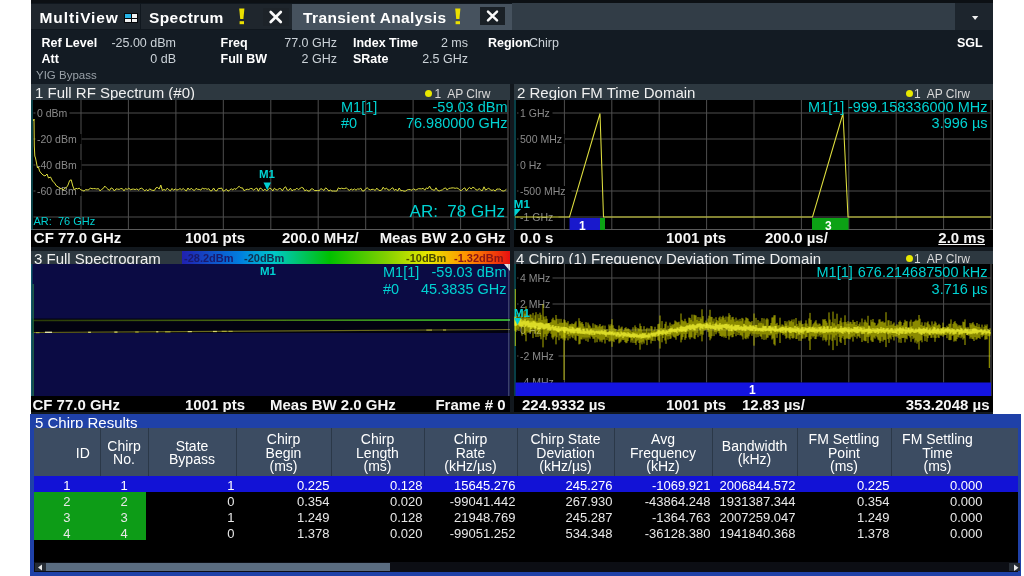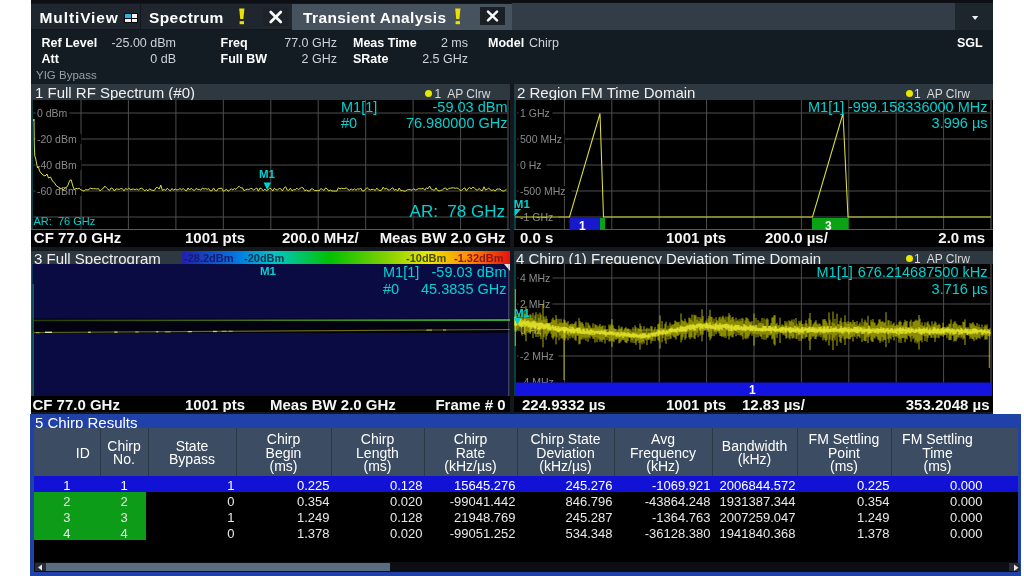--- a/index.html
+++ b/index.html
@@ -47,23 +47,23 @@
 <div class="a" style="left:970px;top:14px;width:12px;height:8px;">
     <svg width="12" height="8">
       <path d="M2 2 L8.3 2 L5.1 5.9 Z" fill="#f0f0f0"></path>
     </svg>
   </div>
 <div class="a" style="left:31px;top:30px;width:962px;height:54px;background:#131b23;"></div>
 <div class="a " style="left:41.6px;top:35.5px;font-size:12.5px;white-space:nowrap;color:#ffffff;font-weight:bold;">Ref Level</div>
 <div class="a " style="right:848px;top:35.5px;font-size:12.5px;white-space:nowrap;color:#ccd3d9;">-25.00 dBm</div>
 <div class="a " style="left:220.5px;top:35.5px;font-size:12.5px;white-space:nowrap;color:#ffffff;font-weight:bold;">Freq</div>
 <div class="a " style="right:687px;top:35.5px;font-size:12.5px;white-space:nowrap;color:#ccd3d9;">77.0 GHz</div>
-<div class="a " style="left:353px;top:35.5px;font-size:12.5px;white-space:nowrap;color:#ffffff;font-weight:bold;">Meas Time</div>
+<div class="a " style="left:353px;top:35.5px;font-size:12.5px;white-space:nowrap;color:#ffffff;font-weight:bold;">Index Time</div>
 <div class="a " style="right:556px;top:35.5px;font-size:12.5px;white-space:nowrap;color:#ccd3d9;">2 ms</div>
-<div class="a " style="left:488px;top:35.5px;font-size:12.5px;white-space:nowrap;color:#ffffff;font-weight:bold;">Model</div>
+<div class="a " style="left:488px;top:35.5px;font-size:12.5px;white-space:nowrap;color:#ffffff;font-weight:bold;">Region</div>
 <div class="a " style="left:529px;top:35.5px;font-size:12.5px;white-space:nowrap;color:#ccd3d9;">Chirp</div>
 <div class="a " style="left:957px;top:35.5px;font-size:12.5px;white-space:nowrap;color:#ffffff;font-weight:bold;">SGL</div>
 <div class="a " style="left:41.6px;top:51.5px;font-size:12.5px;white-space:nowrap;color:#ffffff;font-weight:bold;">Att</div>
 <div class="a " style="right:848px;top:51.5px;font-size:12.5px;white-space:nowrap;color:#ccd3d9;">0 dB</div>
 <div class="a " style="left:220.5px;top:51.5px;font-size:12.5px;white-space:nowrap;color:#ffffff;font-weight:bold;">Full BW</div>
 <div class="a " style="right:687px;top:51.5px;font-size:12.5px;white-space:nowrap;color:#ccd3d9;">2 GHz</div>
 <div class="a " style="left:353px;top:51.5px;font-size:12.5px;white-space:nowrap;color:#ffffff;font-weight:bold;">SRate</div>
 <div class="a " style="right:556px;top:51.5px;font-size:12.5px;white-space:nowrap;color:#ccd3d9;">2.5 GHz</div>
 <div class="a " style="left:36px;top:69px;font-size:12.5px;white-space:nowrap;color:#99a1a8;font-size:11.5px;">YIG Bypass</div>
 <div class="a" style="left:510px;top:84px;width:3.5px;height:328px;background:#12181e;"></div>
@@ -156,21 +156,21 @@
 <div class="a " style="left:513.8px;top:197.8px;font-size:12.5px;white-space:nowrap;color:#00d2d2;font-size:11.5px;font-weight:bold;">M1</div>
 <div class="a " style="left:579px;top:218.5px;font-size:12.5px;white-space:nowrap;color:#fff;font-size:12px;font-weight:bold;">1</div>
 <div class="a " style="left:825px;top:218.5px;font-size:12.5px;white-space:nowrap;color:#fff;font-size:12px;font-weight:bold;">3</div>
 <div class="a " style="left:808px;top:99px;font-size:12.5px;white-space:nowrap;color:#00d2d2;font-size:14.5px;">M1[1]</div>
 <div class="a " style="right:36.5px;top:99px;font-size:14.5px;white-space:nowrap;color:#00d2d2;">-999.158336000 MHz</div>
 <div class="a " style="right:36.5px;top:115px;font-size:14.5px;white-space:nowrap;color:#00d2d2;">3.996 µs</div>
 <div class="a" style="left:513.5px;top:230px;width:479px;height:17px;background:#000;"></div>
 <div class="a ftr" style="left:520px;top:229px;font-size:12.5px;white-space:nowrap;">0.0 s</div>
 <div class="a ftr" style="left:666px;top:229px;font-size:12.5px;white-space:nowrap;">1001 pts</div>
 <div class="a ftr" style="left:765px;top:229px;font-size:12.5px;white-space:nowrap;">200.0 µs/</div>
-<div class="a ftr" style="right:39px;top:229px;font-size:15px;white-space:nowrap;">2.0 ms</div>
+<div class="a ftr" style="right:39px;top:229px;font-size:15px;white-space:nowrap;text-decoration:underline;">2.0 ms</div>
 <div class="a" style="left:31px;top:251px;width:479px;height:13px;background:#2d3840;"></div>
 <div class="a " style="left:34px;top:250.2px;font-size:12.5px;white-space:nowrap;color:#f0f0f0;font-size:15px;">3 Full Spectrogram</div>
 <div class="a" style="left:182px;top:251px;width:328px;height:13px;background:linear-gradient(to right,#2020b0 0%,#0080e0 18%,#00c8c8 28%,#00c000 45%,#80d000 62%,#e8e800 75%,#ff9000 87%,#e81010 100%);"></div>
 <div class="a " style="left:184px;top:251.5px;font-size:12.5px;white-space:nowrap;color:#1a1a6e;font-size:11px;font-weight:bold;">-28.2dBm</div>
 <div class="a " style="left:244px;top:251.5px;font-size:12.5px;white-space:nowrap;color:#103050;font-size:11px;font-weight:bold;">-20dBm</div>
 <div class="a " style="left:406px;top:251.5px;font-size:12.5px;white-space:nowrap;color:#4a4a00;font-size:11px;font-weight:bold;">-10dBm</div>
 <div class="a " style="left:454px;top:251.5px;font-size:12.5px;white-space:nowrap;color:#8b1515;font-size:11px;font-weight:bold;">-1.32dBm</div>
 <div class="a" style="left:31px;top:264px;width:479px;height:132px;background:#0b0b44;"></div>
 <svg class="a" style="left:31px;top:264px;" width="479" height="132" viewBox="0 0 479 132">
     <rect x="0" y="54.5" width="479" height="14.5" fill="#020210"></rect>
@@ -339,21 +339,21 @@
 <div class="a" style="left:614px;top:477.5px;width:96.5px;text-align:right;font-size:13px;color:#ffffff;">-1069.921</div>
 <div class="a" style="left:712px;top:477.5px;width:83.5px;text-align:right;font-size:13px;color:#ffffff;">2006844.572</div>
 <div class="a" style="left:797px;top:477.5px;width:92.5px;text-align:right;font-size:13px;color:#ffffff;">0.225</div>
 <div class="a" style="left:891px;top:477.5px;width:91.5px;text-align:right;font-size:13px;color:#ffffff;">0.000</div>
 <div class="a" style="left:33.5px;top:493.5px;width:66.5px;text-align:center;font-size:13px;color:#e8e8e8;">2</div>
 <div class="a" style="left:100px;top:493.5px;width:48px;text-align:center;font-size:13px;color:#e8e8e8;">2</div>
 <div class="a" style="left:148px;top:493.5px;width:86.5px;text-align:right;font-size:13px;color:#e8e8e8;">0</div>
 <div class="a" style="left:236px;top:493.5px;width:93.5px;text-align:right;font-size:13px;color:#e8e8e8;">0.354</div>
 <div class="a" style="left:331px;top:493.5px;width:91.5px;text-align:right;font-size:13px;color:#e8e8e8;">0.020</div>
 <div class="a" style="left:424px;top:493.5px;width:91.5px;text-align:right;font-size:13px;color:#e8e8e8;">-99041.442</div>
-<div class="a" style="left:517px;top:493.5px;width:95.5px;text-align:right;font-size:13px;color:#e8e8e8;">846.796</div>
+<div class="a" style="left:517px;top:493.5px;width:95.5px;text-align:right;font-size:13px;color:#e8e8e8;">267.930</div>
 <div class="a" style="left:614px;top:493.5px;width:96.5px;text-align:right;font-size:13px;color:#e8e8e8;">-43864.248</div>
 <div class="a" style="left:712px;top:493.5px;width:83.5px;text-align:right;font-size:13px;color:#e8e8e8;">1931387.344</div>
 <div class="a" style="left:797px;top:493.5px;width:92.5px;text-align:right;font-size:13px;color:#e8e8e8;">0.354</div>
 <div class="a" style="left:891px;top:493.5px;width:91.5px;text-align:right;font-size:13px;color:#e8e8e8;">0.000</div>
 <div class="a" style="left:33.5px;top:509.5px;width:66.5px;text-align:center;font-size:13px;color:#e8e8e8;">3</div>
 <div class="a" style="left:100px;top:509.5px;width:48px;text-align:center;font-size:13px;color:#e8e8e8;">3</div>
 <div class="a" style="left:148px;top:509.5px;width:86.5px;text-align:right;font-size:13px;color:#e8e8e8;">1</div>
 <div class="a" style="left:236px;top:509.5px;width:93.5px;text-align:right;font-size:13px;color:#e8e8e8;">1.249</div>
 <div class="a" style="left:331px;top:509.5px;width:91.5px;text-align:right;font-size:13px;color:#e8e8e8;">0.128</div>
 <div class="a" style="left:424px;top:509.5px;width:91.5px;text-align:right;font-size:13px;color:#e8e8e8;">21948.769</div>

